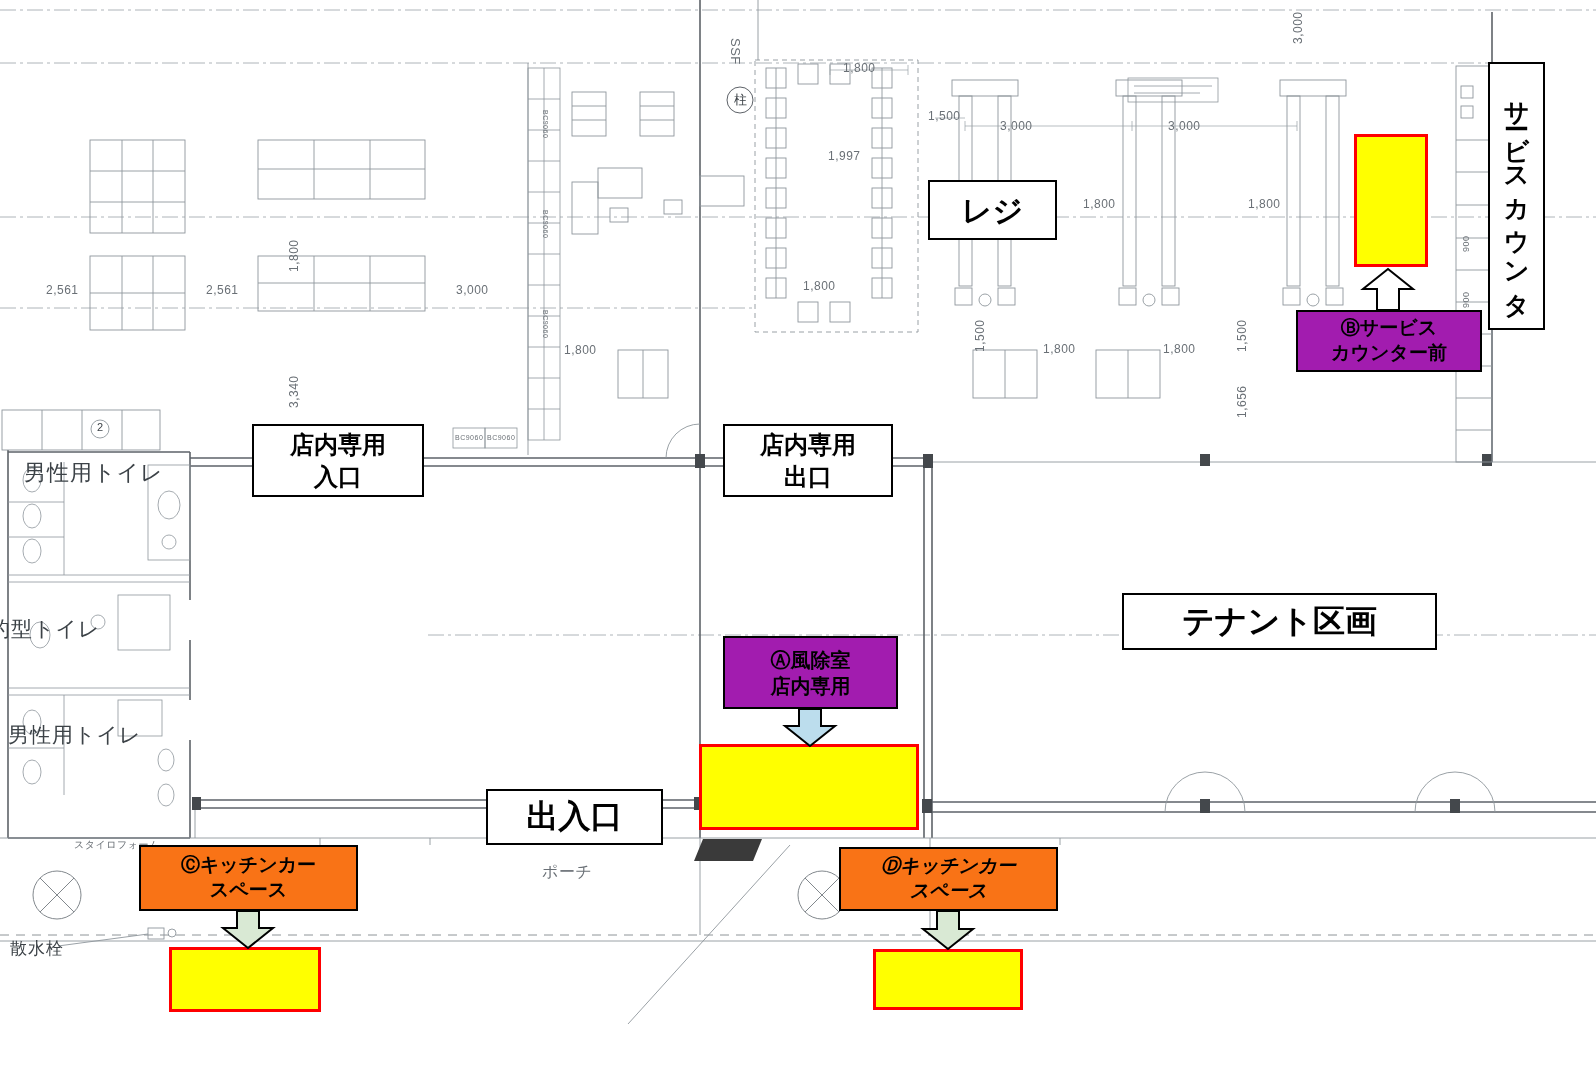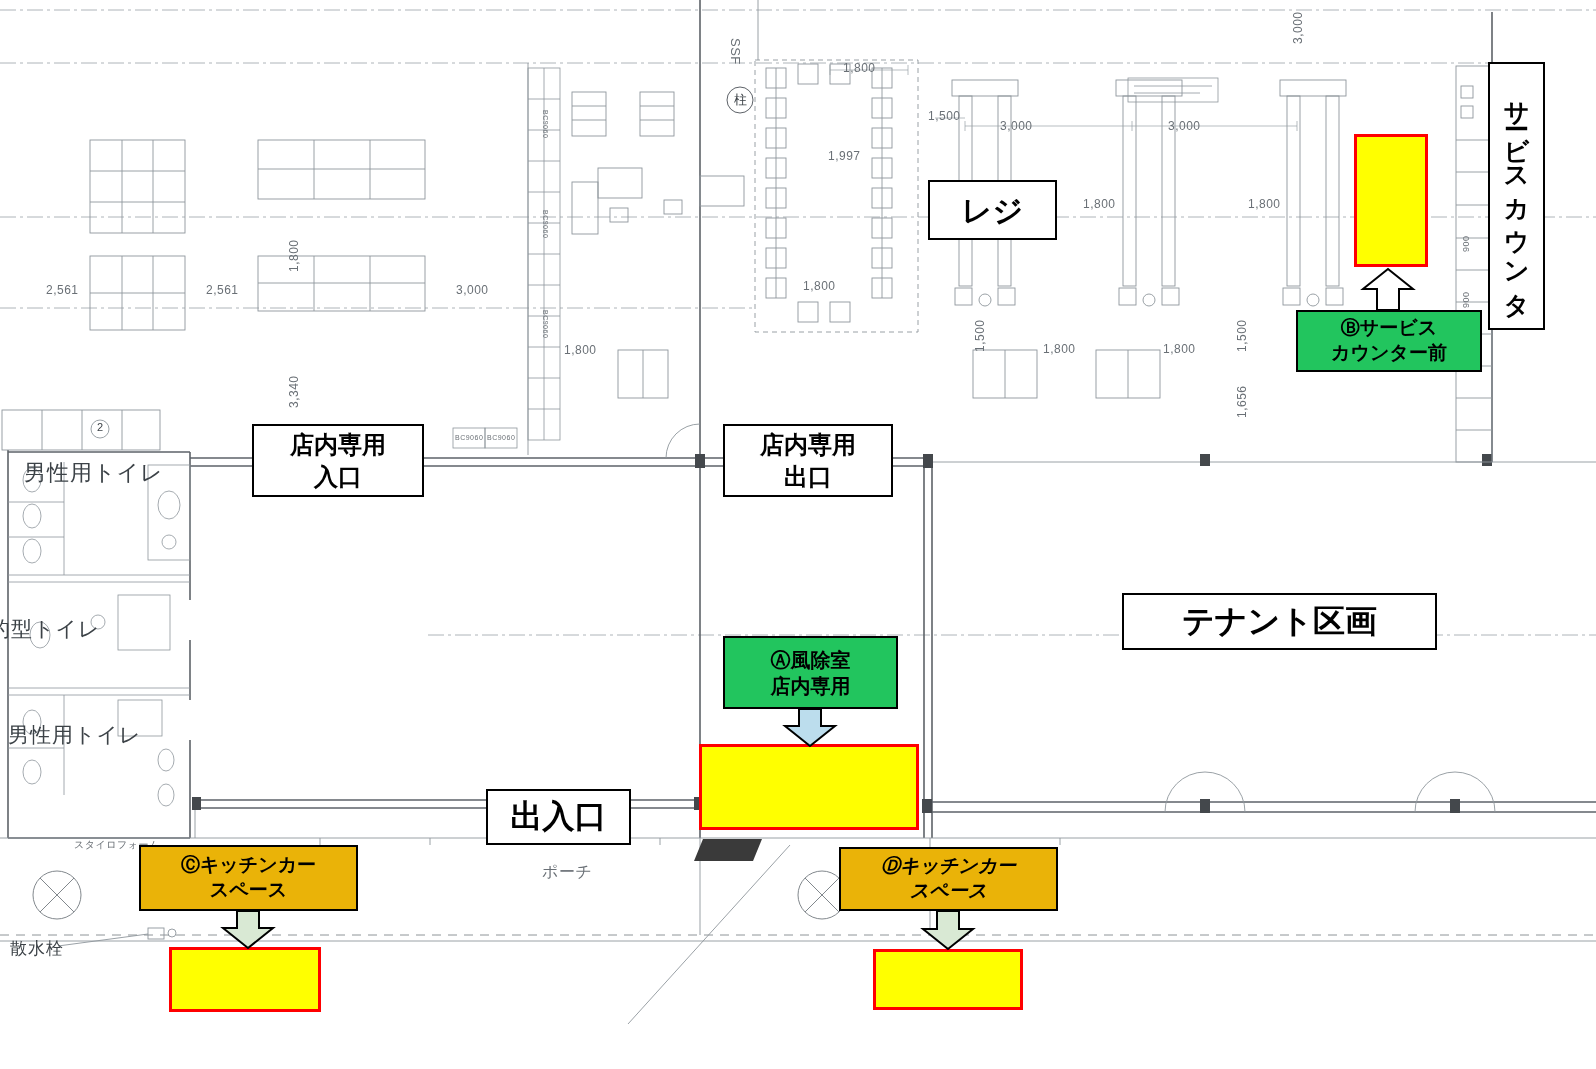--- a/index.html
+++ b/index.html
@@ -7,22 +7,22 @@
   .stage { position:relative; width:1596px; height:1069px; overflow:hidden; background:#fff; }
   .plan-svg { position:absolute; left:0; top:0; z-index:1; }
   .text-layer { position:absolute; left:0; top:0; width:100%; height:100%; z-index:2; pointer-events:none; }
   .pt { position:absolute; color:#6a7076; white-space:nowrap; line-height:1; transform-origin:0 0; letter-spacing:.5px; }
   .pt.room { color:#3c4247; letter-spacing:1px; }
   .hl { position:absolute; background:#ffff00; border:3px solid #ff0000; z-index:3; }
   .arrow-svg { position:absolute; left:0; top:0; z-index:4; pointer-events:none; }
   .lbl { position:absolute; display:flex; align-items:center; justify-content:center; text-align:center;
          font-weight:bold; color:#000; background:#fff; border:2px solid #000; white-space:pre-line;
          line-height:1.3; z-index:5; }
-  .lbl.blue  { background:#22c55e; }
-  .lbl.green { background:#eab308; }
+  .lbl.blue  { background:#a21caf; }
+  .lbl.green { background:#f97316; }
   .lbl.vert  { writing-mode:vertical-rl; letter-spacing:3px; line-height:1; }
 </style>
 </head>
 <body>
 
 <div class="stage">
 
   <svg class="plan-svg" width="1596" height="1069" viewBox="0 0 1596 1069">
 
     <g stroke="#9aa1a7" stroke-width="0.8" fill="none" stroke-dasharray="16 4 3 4">
@@ -334,21 +334,21 @@
   <div class="lbl vert" style="left:1488px; top:62px; width:57px; height:268px; font-size:25px;">サービスカウンタ</div>
 
   <div class="lbl" style="left:252px; top:424px; width:172px; height:73px; font-size:24px;">店内専用
 入口</div>
 
   <div class="lbl" style="left:723px; top:424px; width:170px; height:73px; font-size:24px;">店内専用
 出口</div>
 
   <div class="lbl" style="left:1122px; top:593px; width:315px; height:57px; font-size:32px;">テナント区画</div>
 
-  <div class="lbl" style="left:486px; top:789px; width:145px; height:56px; font-size:32px;">出入口</div>
+  <div class="lbl" style="left:486px; top:789px; width:177px; height:56px; font-size:32px;">出入口</div>
 
   <div class="lbl blue" style="left:1296px; top:310px; width:186px; height:62px; font-size:19px;">Ⓑサービス
 カウンター前</div>
 
   <div class="lbl blue" style="left:723px; top:636px; width:175px; height:73px; font-size:20px;">Ⓐ風除室
 店内専用</div>
 
   <div class="lbl green" style="left:139px; top:845px; width:219px; height:66px; font-size:19px;">Ⓒキッチンカー
 スペース</div>
 

